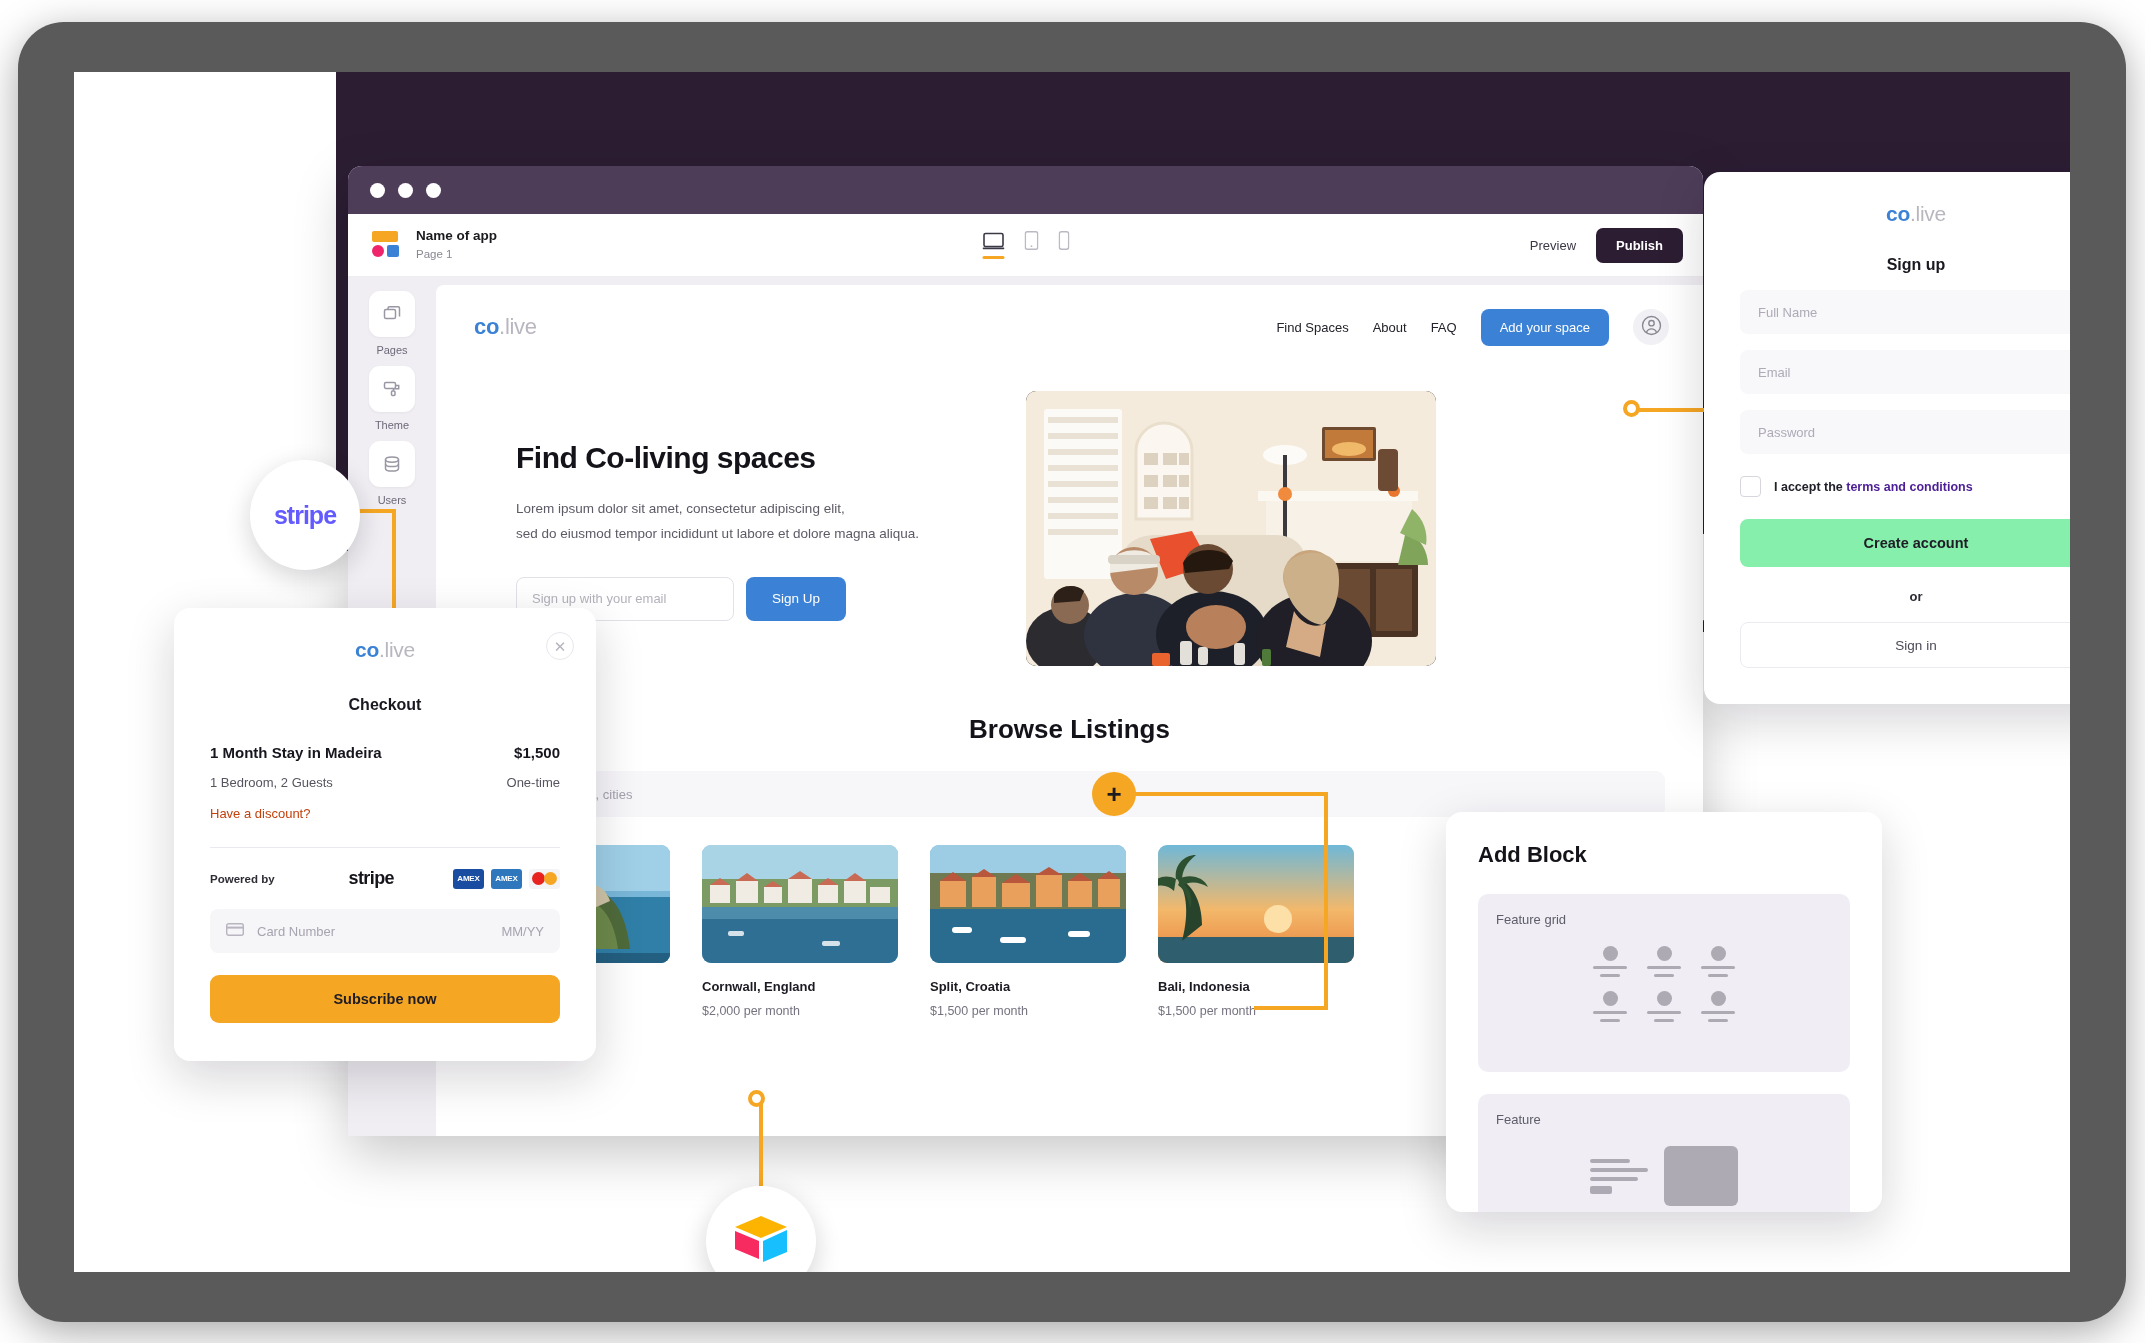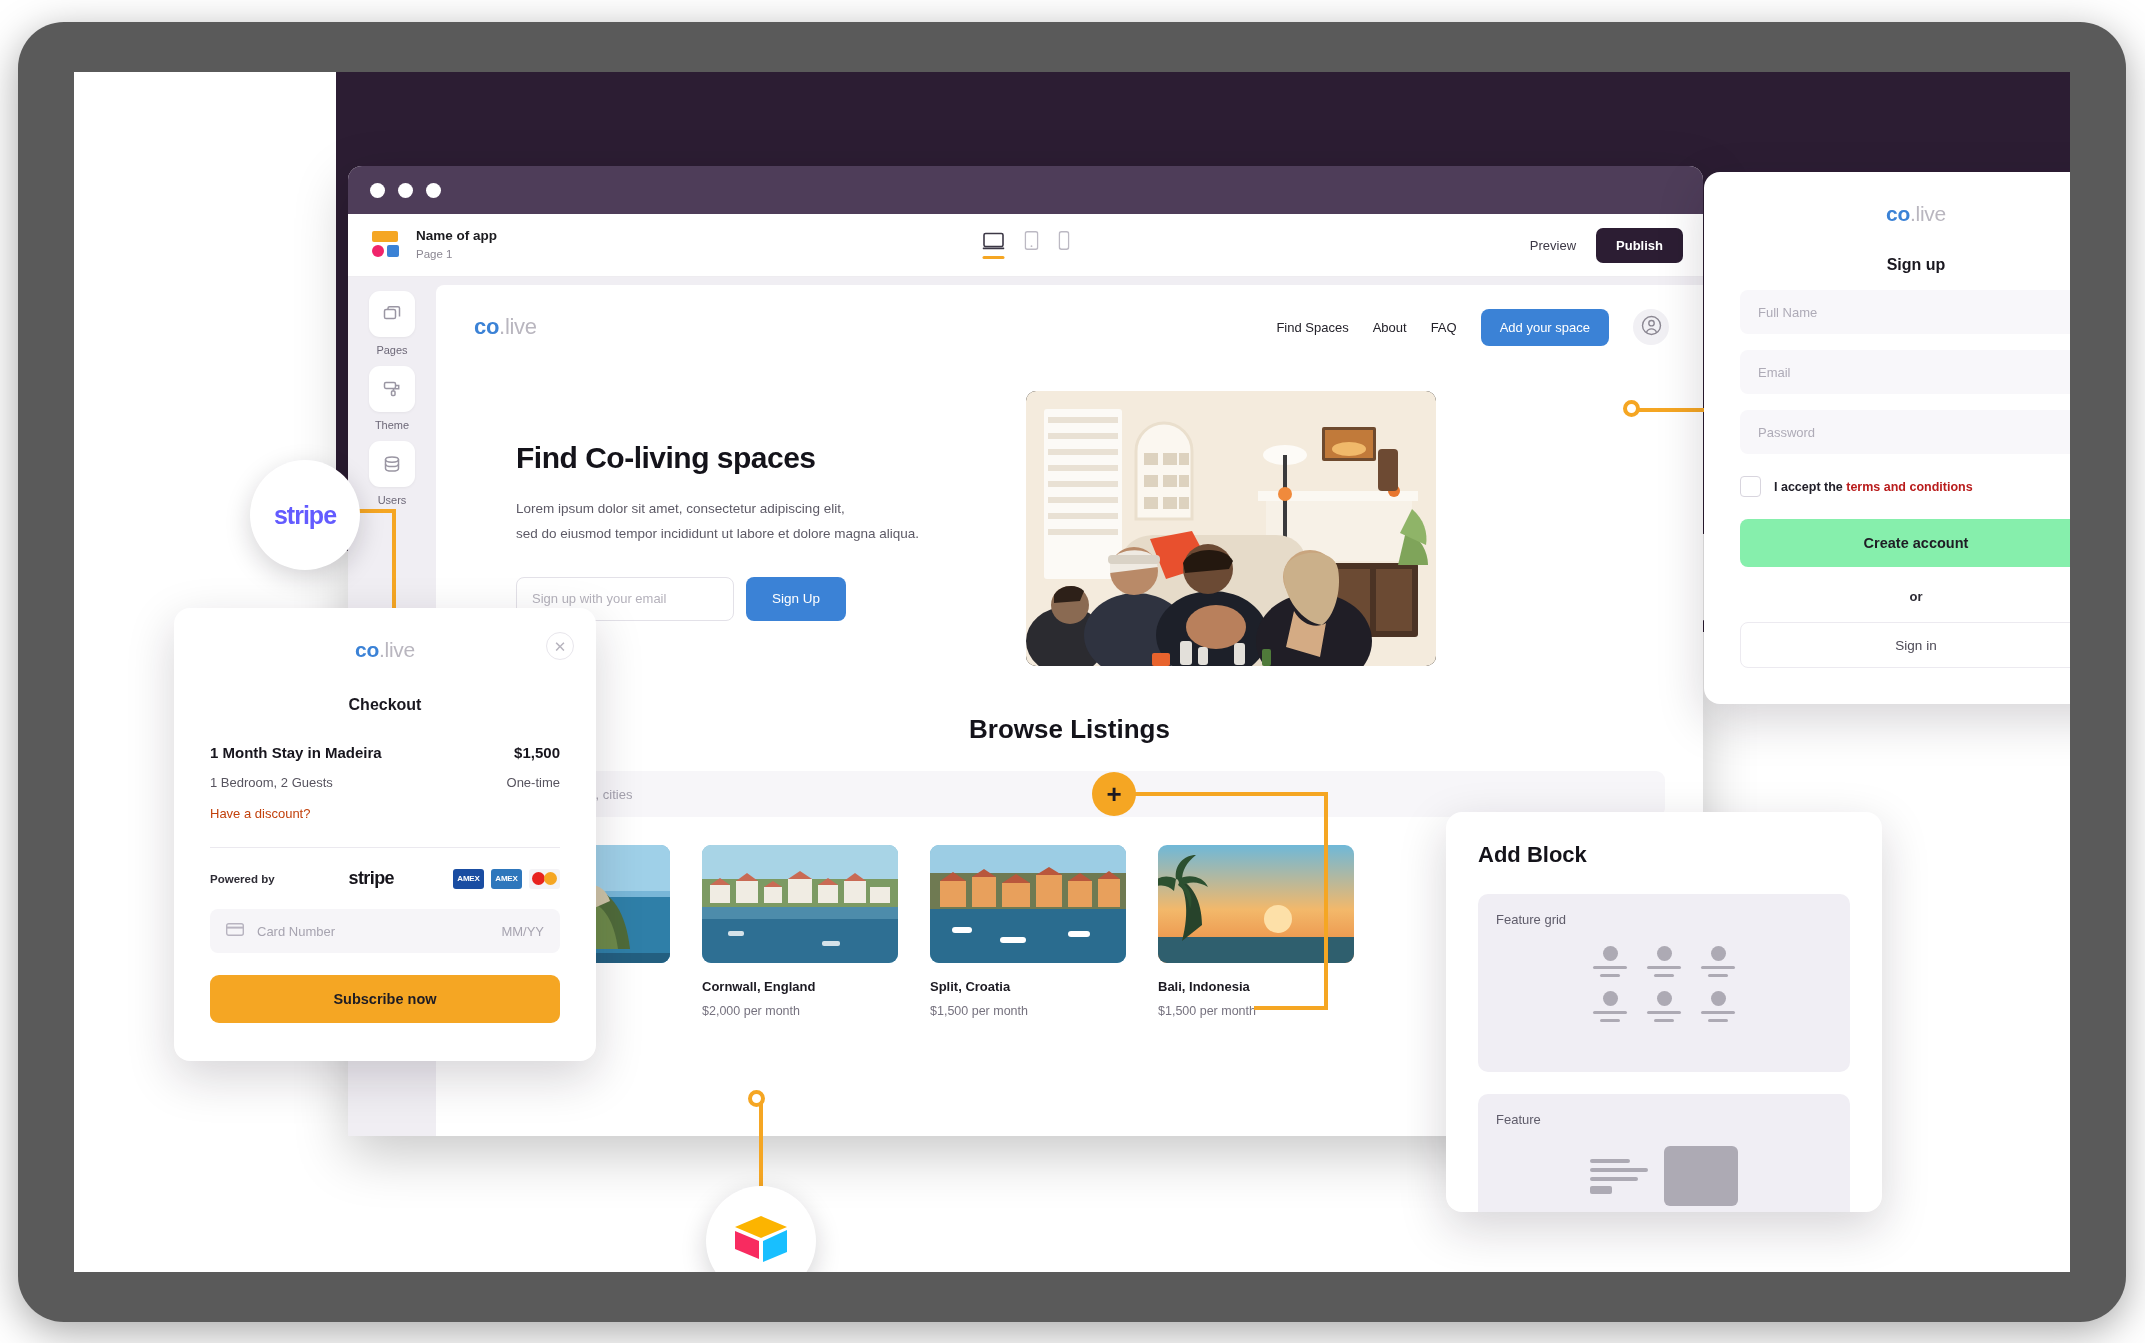--- a/index.html
+++ b/index.html
@@ -211,21 +211,21 @@
   #signup-card { left: 1630px; top: 100px; width: 424px; padding: 30px 36px 36px 36px; }
   #signup-brand { text-align:center; font-size: 21px; font-weight:bold; }
   #signup-heading { text-align:center; font-size: 16px; font-weight:bold; color:#1a1820; margin-top: 30px; }
   .su-field {
     margin-top: 16px; height: 44px; background:#f8f7fa; border-radius: 8px;
     display:flex; align-items:center; padding: 0 18px; font-size: 13px; color:#aeabb7; cursor:text;
   }
   #su-terms-row { display:flex; align-items:center; gap: 13px; margin-top: 22px; }
   #su-checkbox { width: 21px; height:21px; border:1.5px solid #d8d5de; border-radius: 4px; background:#fff; cursor:pointer; }
   #su-terms-text { font-size: 12.5px; font-weight:bold; color:#22202a; }
-  #su-terms-link { color:#b91c1c; cursor:pointer; }
+  #su-terms-link { color:#4c1d95; cursor:pointer; }
   #su-create-button {
     margin-top: 22px; width:100%; height: 48px; background:#86efac; border:none; border-radius: 8px;
     font-size: 14.5px; font-weight:bold; color:#1e1c24; cursor:pointer; font-family:inherit;
   }
   #su-or { text-align:center; font-size: 13px; font-weight:bold; color:#2c2a33; margin-top: 22px; }
   #su-signin-button {
     margin-top: 18px; width:100%; height: 46px; background:#fff; border:1px solid #eceaf0;
     border-radius: 8px; font-size: 13.5px; color:#4c4955; cursor:pointer; font-family:inherit;
   }
 

